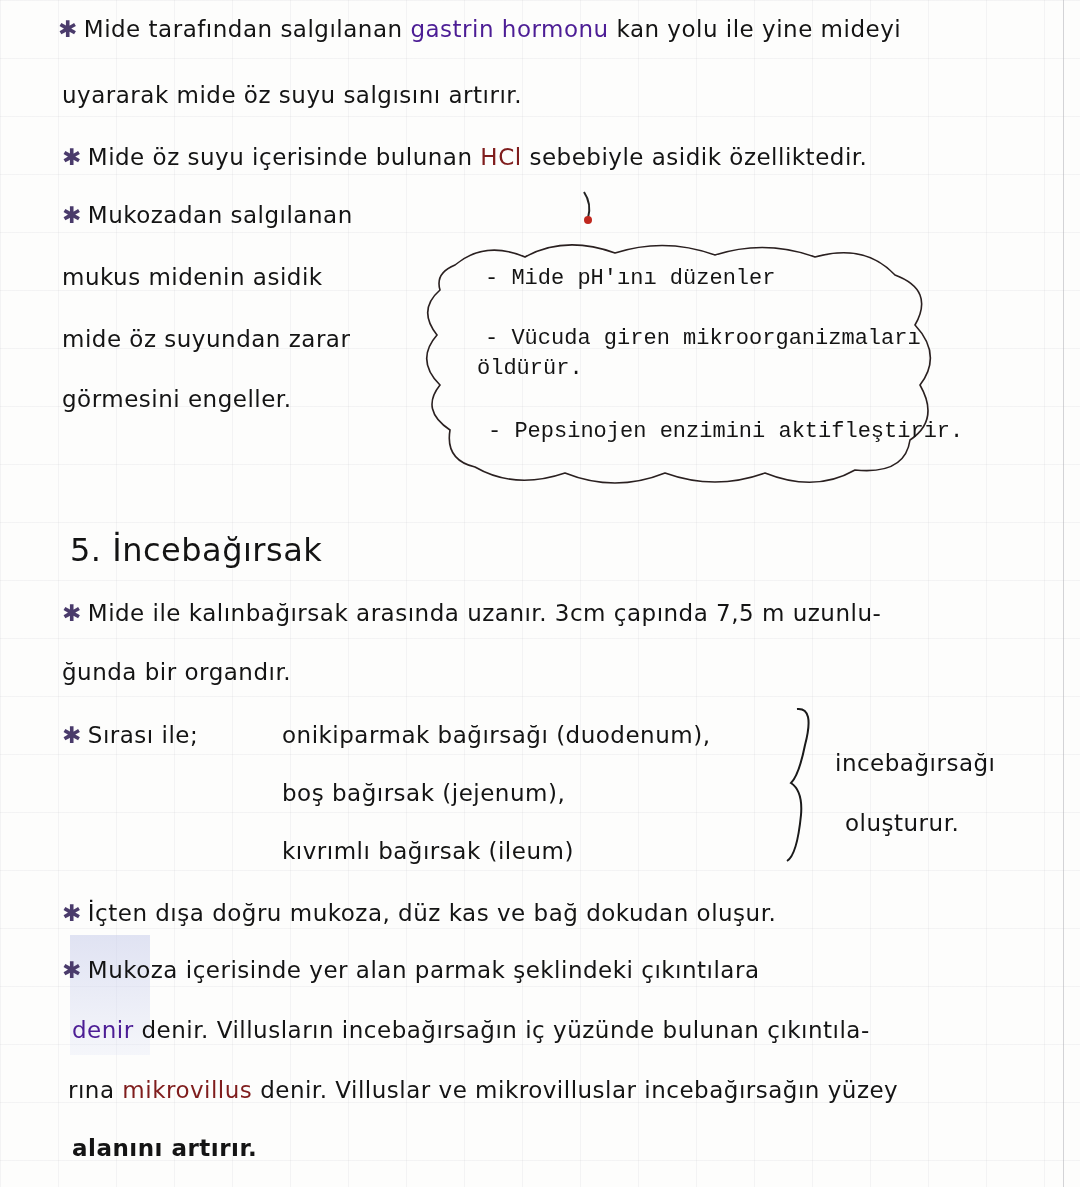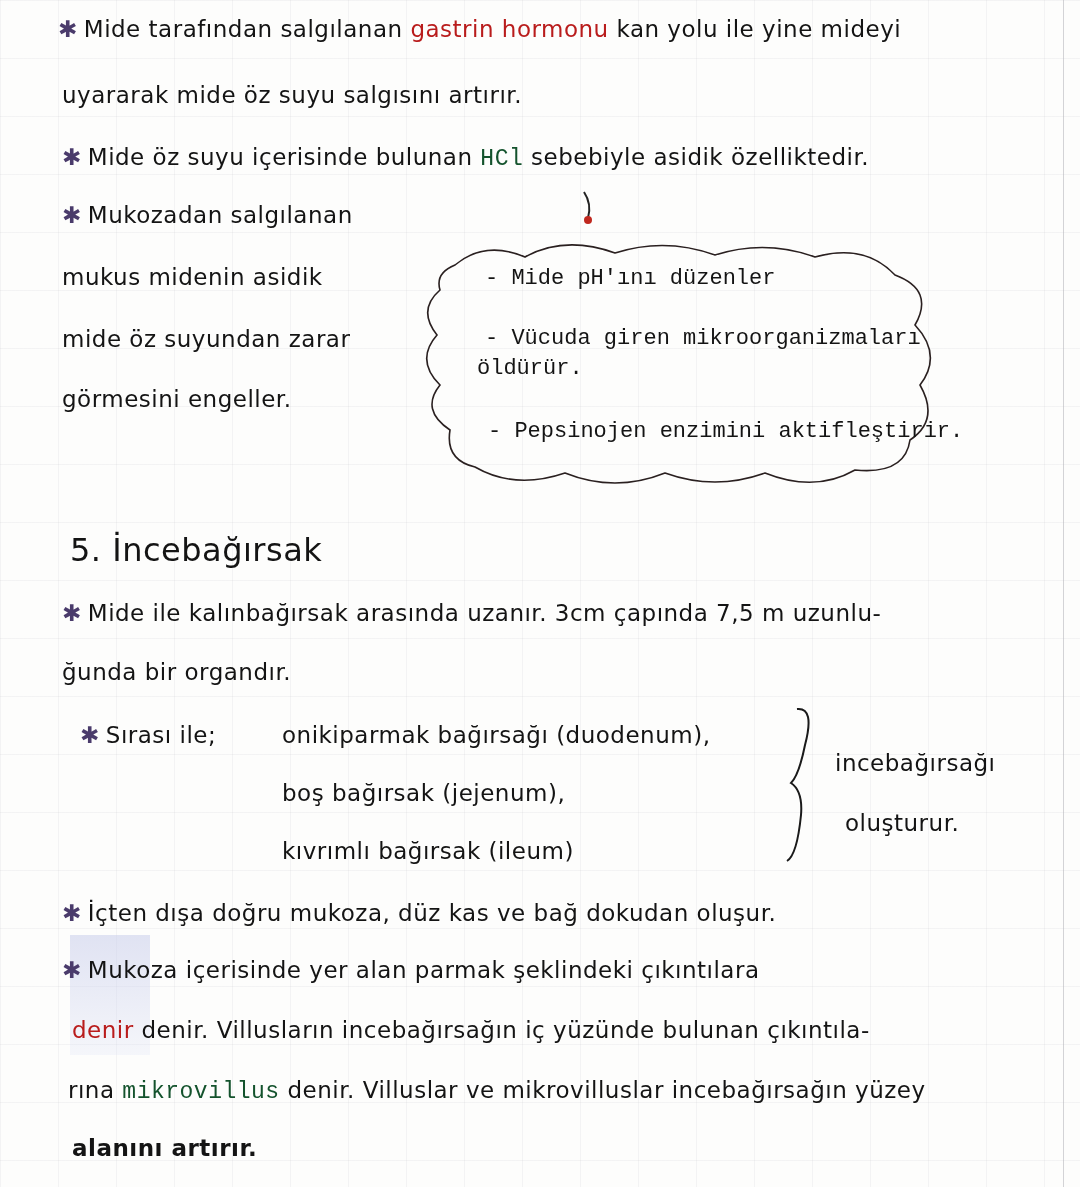--- a/index.html
+++ b/index.html
@@ -19,22 +19,22 @@
   }
   .margin-line {
     position: absolute; top: 0; bottom: 0; left: 1063px; width: 1px;
     background: rgba(170,170,175,0.5);
   }
   .line {
     position: absolute; white-space: nowrap;
     font-size: 23px; letter-spacing: 0.5px; line-height: 30px;
   }
   .star { color: #4a3b6b; margin-right: 6px; }
-  .red { color: #b91c1c; }
-  .orange { color: #14532d; font-family: Liberation Mono, monospace; }
+  .red { color: #4c1d95; }
+  .orange { color: #7f1d1d; }
   .cloud-item { position: absolute; font-size: 22px; white-space: nowrap; line-height: 28px; font-family: Liberation Mono, monospace; }
   .heading { font-size: 32px; }
   .highlight-patch {
     position: absolute; left: 70px; top: 935px; width: 80px; height: 120px;
     background: linear-gradient(180deg, rgba(200,205,235,0.55), rgba(220,225,245,0.25));
   }
 </style>
 </head>
 <body>
 
@@ -73,21 +73,21 @@
 <div class="cloud-item" style="left:485px; top:325px;">- Vücuda giren mikroorganizmaları</div>
 <div class="cloud-item" style="left:477px; top:355px;">öldürür.</div>
 <div class="cloud-item" style="left:488px; top:418px;">- Pepsinojen enzimini aktifleştirir.</div>
 
 <div class="line heading" style="left:70px; top:535px;">5. İncebağırsak</div>
 <div class="line" style="left:62px; top:598px;">
   <span class="star">✱</span><span>Mide ile kalınbağırsak arasında uzanır. 3cm çapında 7,5 m uzunlu-</span>
 </div>
 <div class="line" style="left:62px; top:657px;">ğunda bir organdır.</div>
 
-<div class="line" style="left:80px; top:720px;">
+<div class="line" style="left:62px; top:720px;">
   <span class="star">✱</span><span>Sırası ile;</span>
 </div>
 <div class="line" style="left:282px; top:720px;">onikiparmak bağırsağı (duodenum),</div>
 <div class="line" style="left:282px; top:778px;">boş bağırsak (jejenum),</div>
 <div class="line" style="left:282px; top:836px;">kıvrımlı bağırsak (ileum)</div>
 
 <svg style="position:absolute;left:785px;top:705px;" width="40" height="160">
   <path d="M12 4 Q30 2 20 40 Q14 70 6 78 Q18 86 16 110 Q12 150 2 156" stroke="#1a1a1a" stroke-width="2" fill="none"></path>
 </svg>
 <div class="line" style="left:835px; top:748px;">incebağırsağı</div>

